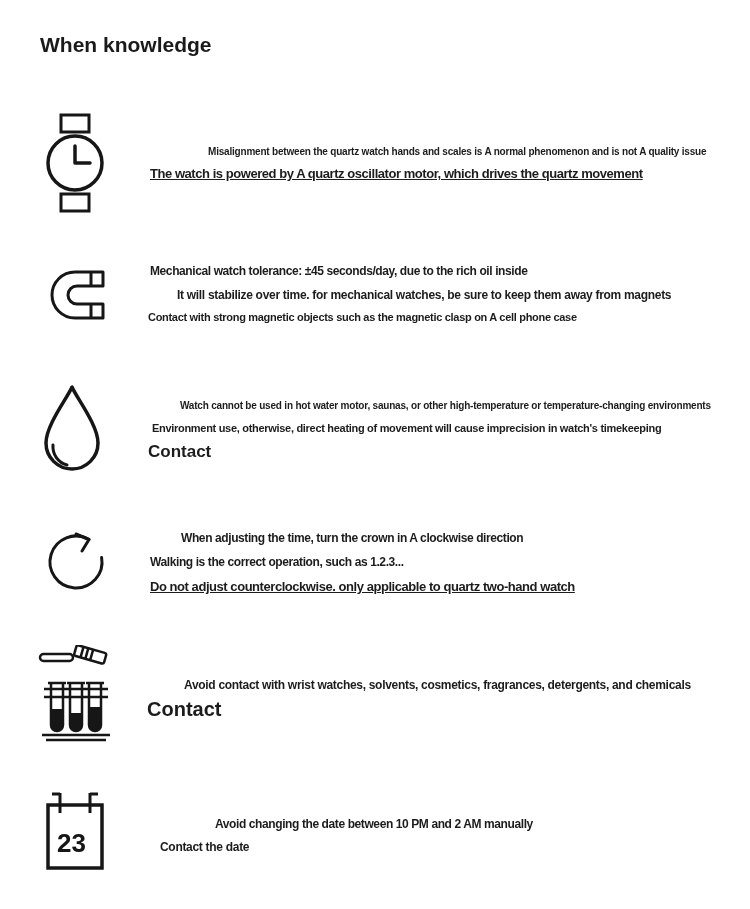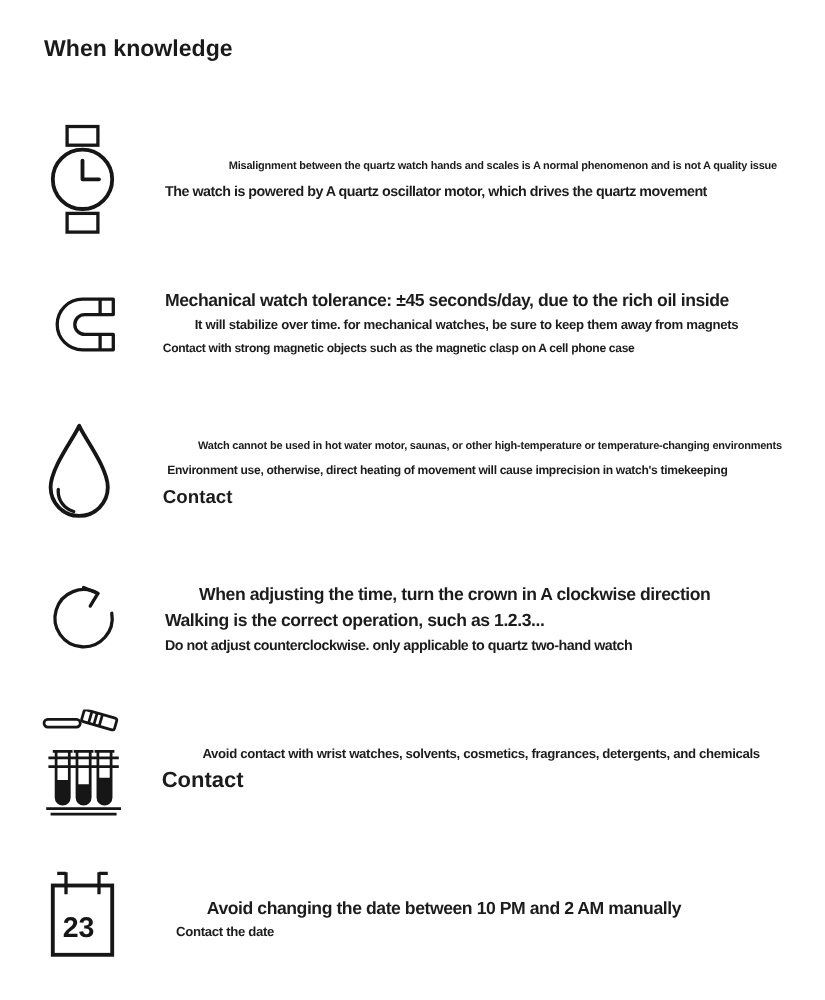--- a/index.html
+++ b/index.html
@@ -13,22 +13,22 @@
     font-size:21px; font-weight:700; letter-spacing:0;
   }
   .icon { position:absolute; }
   .line {
     position:absolute; font-weight:700; white-space:nowrap; color:#1c1c1c;
     line-height:1.2;
   }
   .t10 { font-size:10px;   letter-spacing:-0.2px;margin-left:40px; }
   .t11 { font-size:11px;   letter-spacing:-0.3px; }
   .t12 { font-size:12px;   letter-spacing:-0.3px;padding-left:20px; }
-  .t13 { font-size:13px;   letter-spacing:-0.45px; }
-  .t14 { font-size:16px;   letter-spacing:-0.4px; }
+  .t13 { font-size:13px;   letter-spacing:-0.45px;text-decoration:underline; }
+  .t14 { font-size:12px;   letter-spacing:-0.4px; }
   .h17 { font-size:17px;   letter-spacing:0; }
   .h20 { font-size:20px;   letter-spacing:0; }
   svg { display:block; }
 </style>
 </head>
 <body>
 
 <h1 class="title">When knowledge</h1>
 
 <div>
@@ -96,15 +96,15 @@
   <p class="line t12" style="left:164px; top:678px;">Avoid contact with wrist watches, solvents, cosmetics, fragrances, detergents, and chemicals</p>
   <p class="line h20" style="left:147px; top:697px;">Contact</p>
 </div>
 
 <div>
   <svg class="icon" style="left:45px; top:790px;" width="60" height="82" viewBox="0 0 60 82">
     <rect x="3" y="15" width="54" height="63" fill="none" stroke="#161616" stroke-width="3.5"></rect>
     <path d="M15 3 V23 M45 3 V23 M15 4 H7 M45 4 H53" fill="none" stroke="#161616" stroke-width="3"></path>
     <text x="12" y="62" font-family="Liberation Sans, sans-serif" font-size="26" font-weight="700" fill="#161616">23</text>
   </svg>
-  <p class="line t14" style="left:188px; top:817px;">Avoid changing the date between 10 PM and 2 AM manually</p>
+  <p class="line t14" style="left:215px; top:817px;">Avoid changing the date between 10 PM and 2 AM manually</p>
   <p class="line t12" style="left:140px; top:840px;">Contact the date</p>
 </div>
 
 </body></html>

